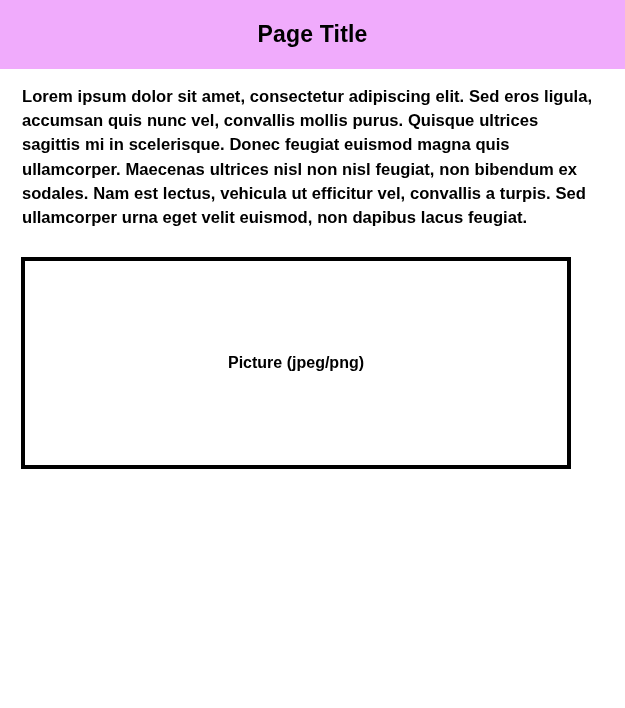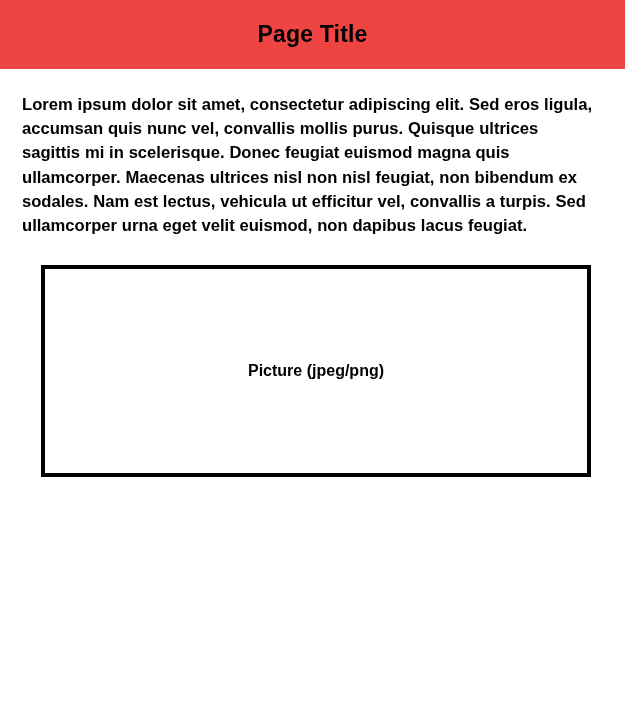--- a/index.html
+++ b/index.html
@@ -17,21 +17,21 @@
   .page {
     position: relative;
     width: 625px;
     height: 708px;
     background: #ffffff;
     box-sizing: border-box;
   }
   .page-header {
     width: 100%;
     height: 69px;
-    background: #ef4444;
+    background: #f0abfc;
     display: flex;
     align-items: center;
     justify-content: center;
     box-sizing: border-box;
   }
   .page-title {
     font-size: 23px;
     font-weight: bold;
     color: #000000;
     letter-spacing: 0.2px;
@@ -49,29 +49,28 @@
     font-weight: bold;
     color: #000000;
     line-height: 24.2px;
     margin: 0;
     padding: 0;
     text-align: left;
     letter-spacing: 0px;
     word-spacing: 0.2px;
   }
   .paragraph-first {
-    padding-top: 24px;
+    padding-top: 16px;
   }
   .paragraph-second {
     padding-top: 24.5px;
   }
   .picture-wrap {
     padding-top: 27px;
     padding-left: 0px;
-    margin-left: 20px;
   }
   .picture-box {
     width: 550px;
     height: 212px;
     border: 4px solid #000000;
     box-sizing: border-box;
     background: #ffffff;
     display: flex;
     align-items: center;
     justify-content: center;

